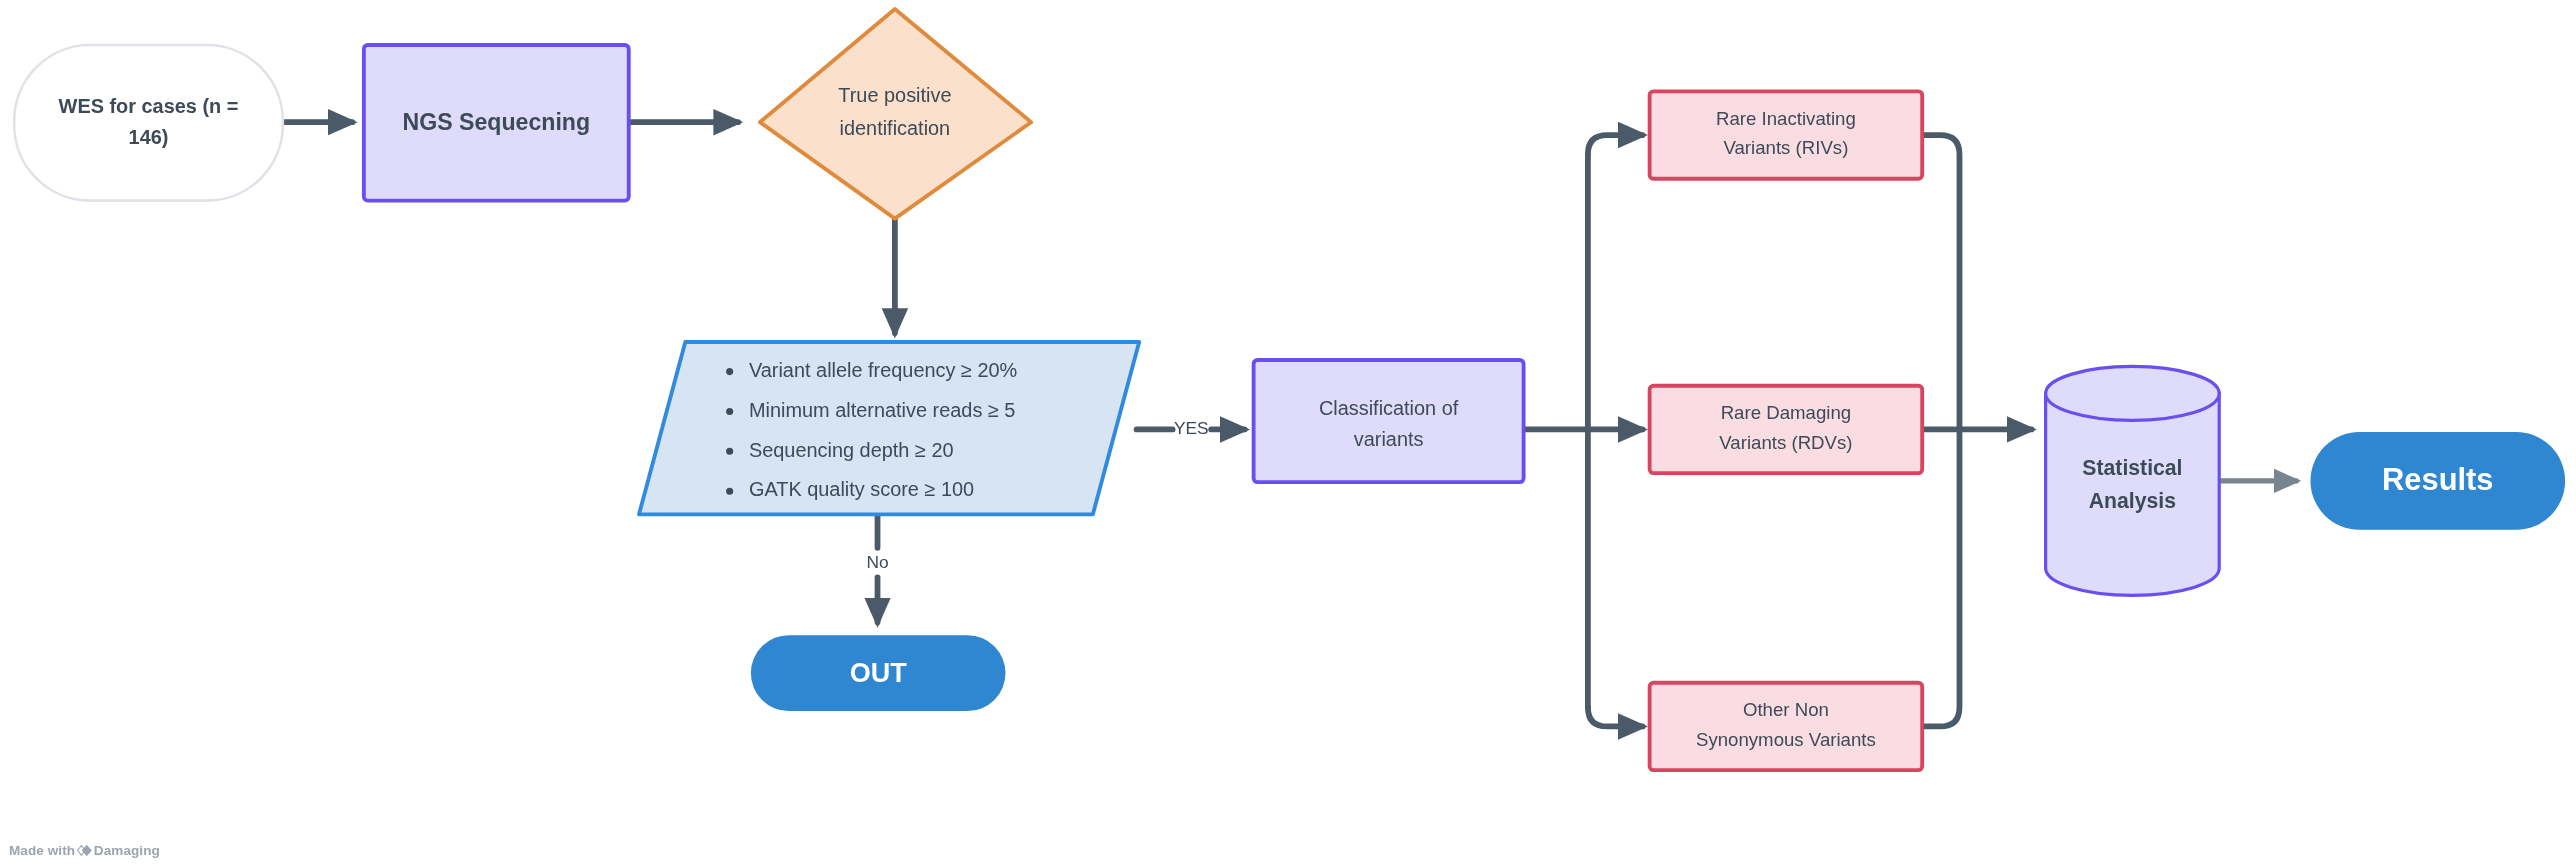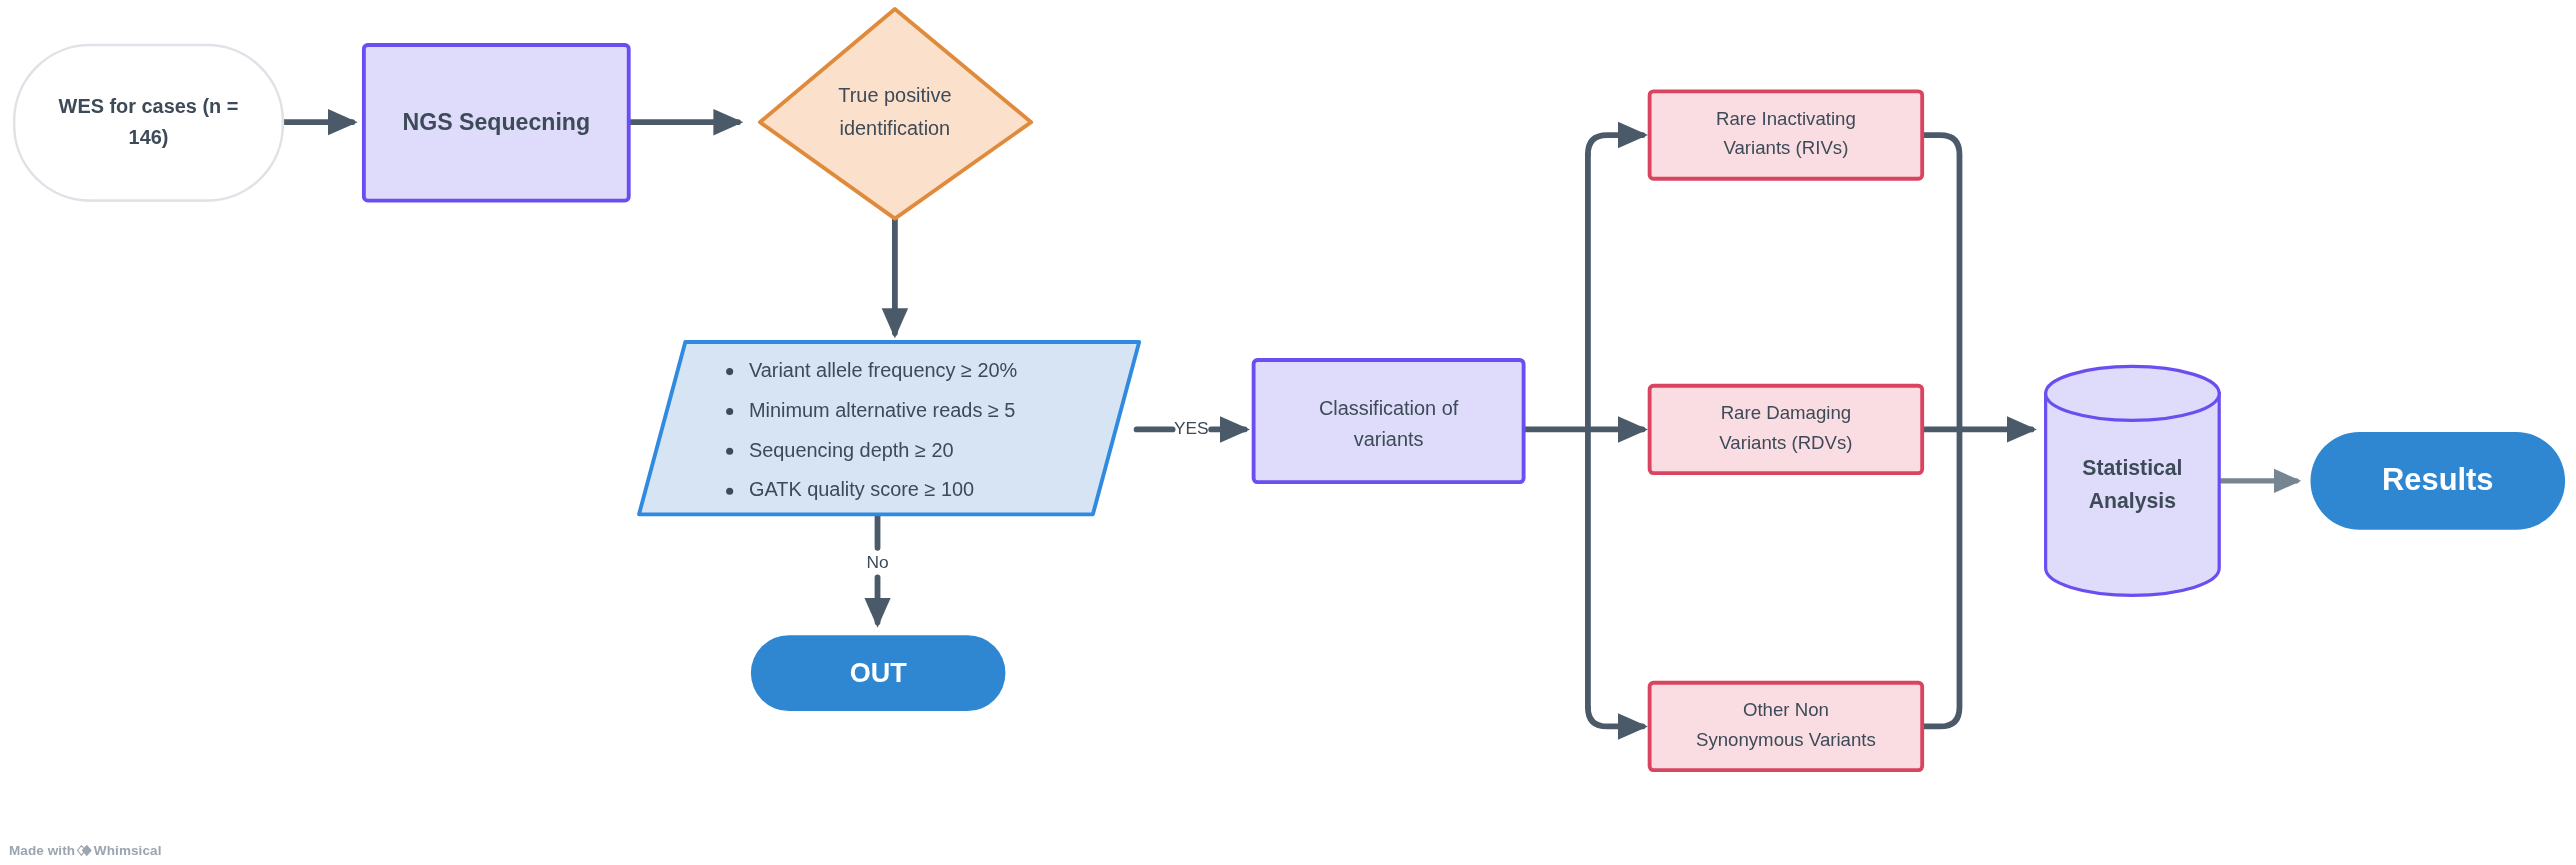--- a/index.html
+++ b/index.html
@@ -181,15 +181,15 @@
     <text class="node-label lbl-white lbl-bold" x="3792" y="750" font-size="48">Results</text>
   </g>
 </svg>
 
 <div class="watermark">
   <span>Made with</span>
   <svg width="16.7" height="13" viewBox="0 0 26 20">
     <path d="M 8.5 2.2 L 14.6 9.9 L 8.5 17.6 L 2.4 9.9 Z" fill="#ffffff" stroke="#9aa5b0" stroke-width="1.6" stroke-linejoin="round"></path>
     <path d="M 16.8 2.2 L 23.6 9.9 L 16.8 17.6 L 10.0 9.9 Z" fill="#9aa5b0" stroke="#9aa5b0" stroke-width="1.6" stroke-linejoin="round"></path>
   </svg>
-  <span>Whimsical</span>
+  <span>Damaging</span>
 </div>
 
 
 </body></html>

